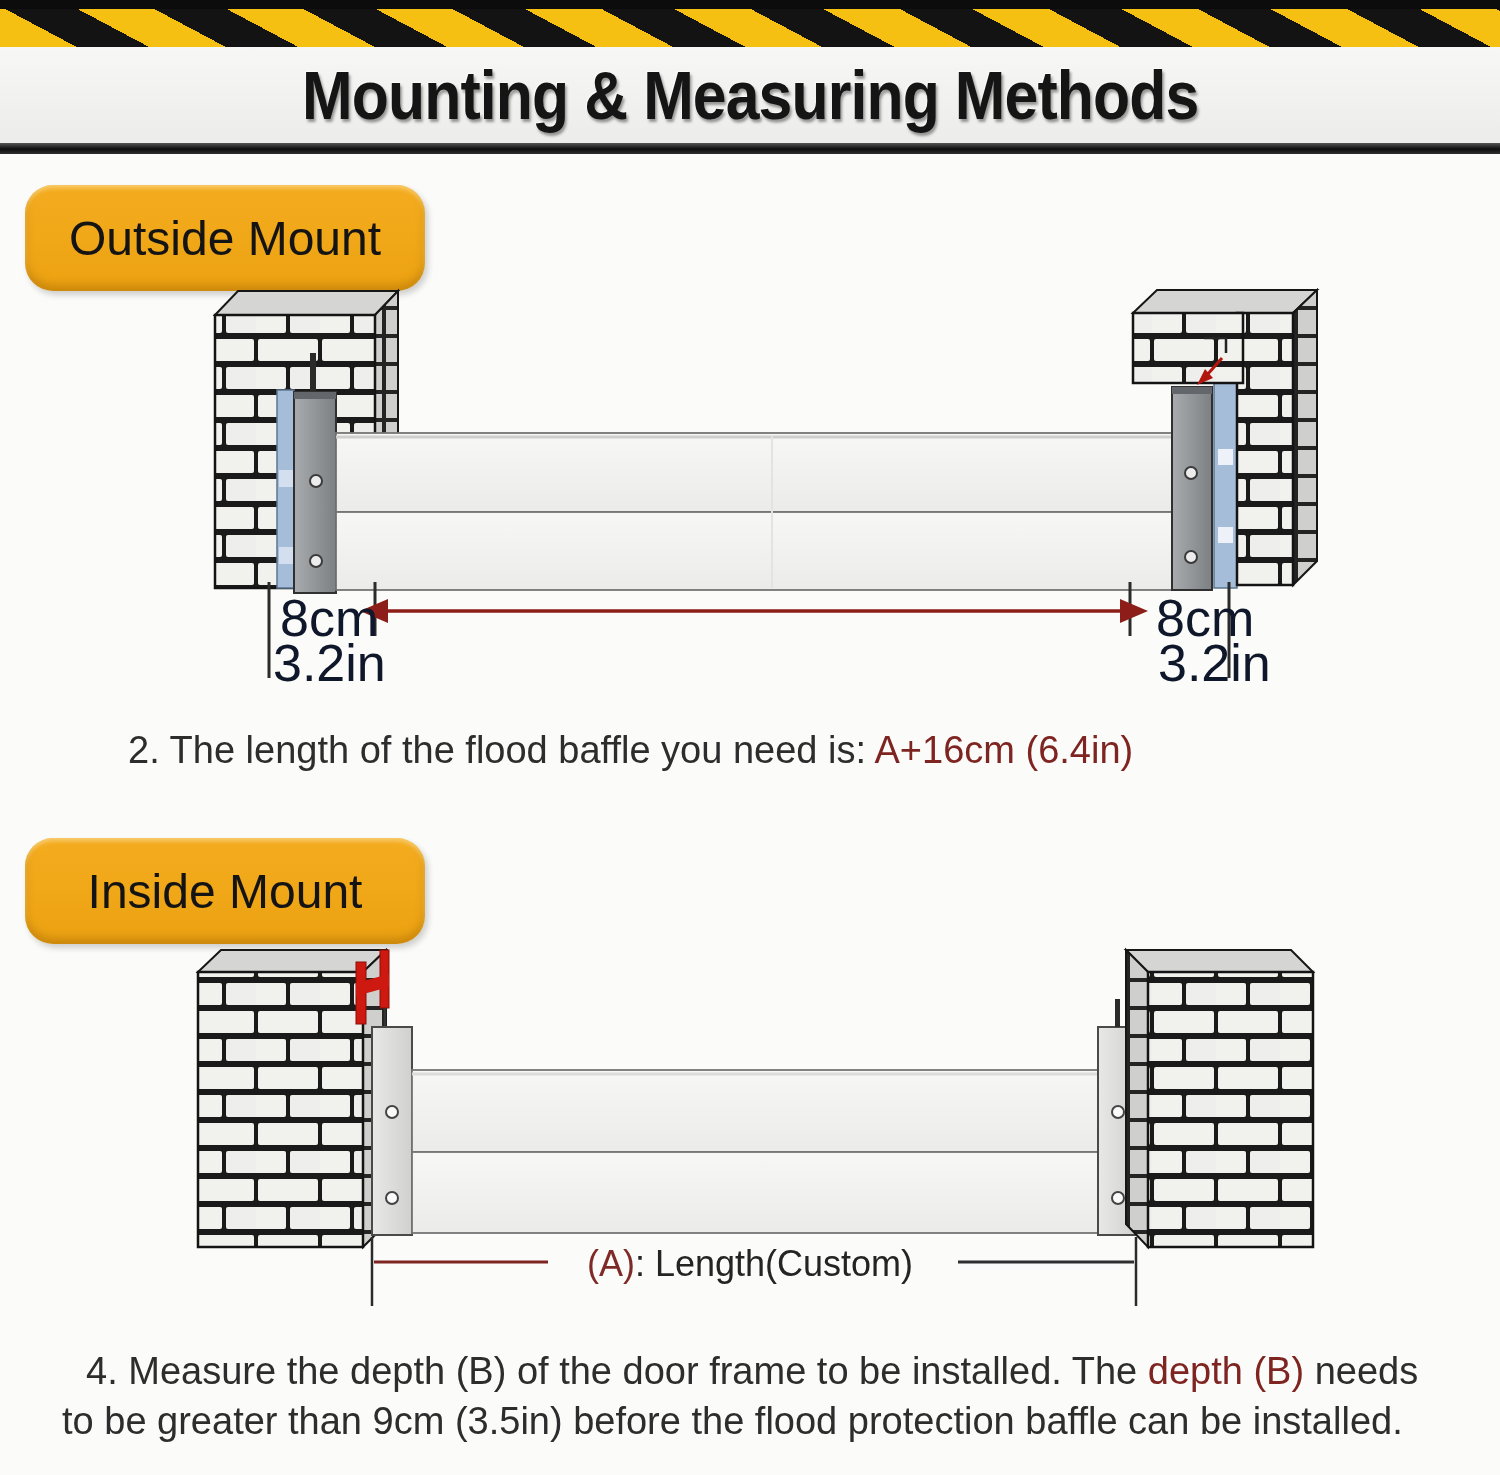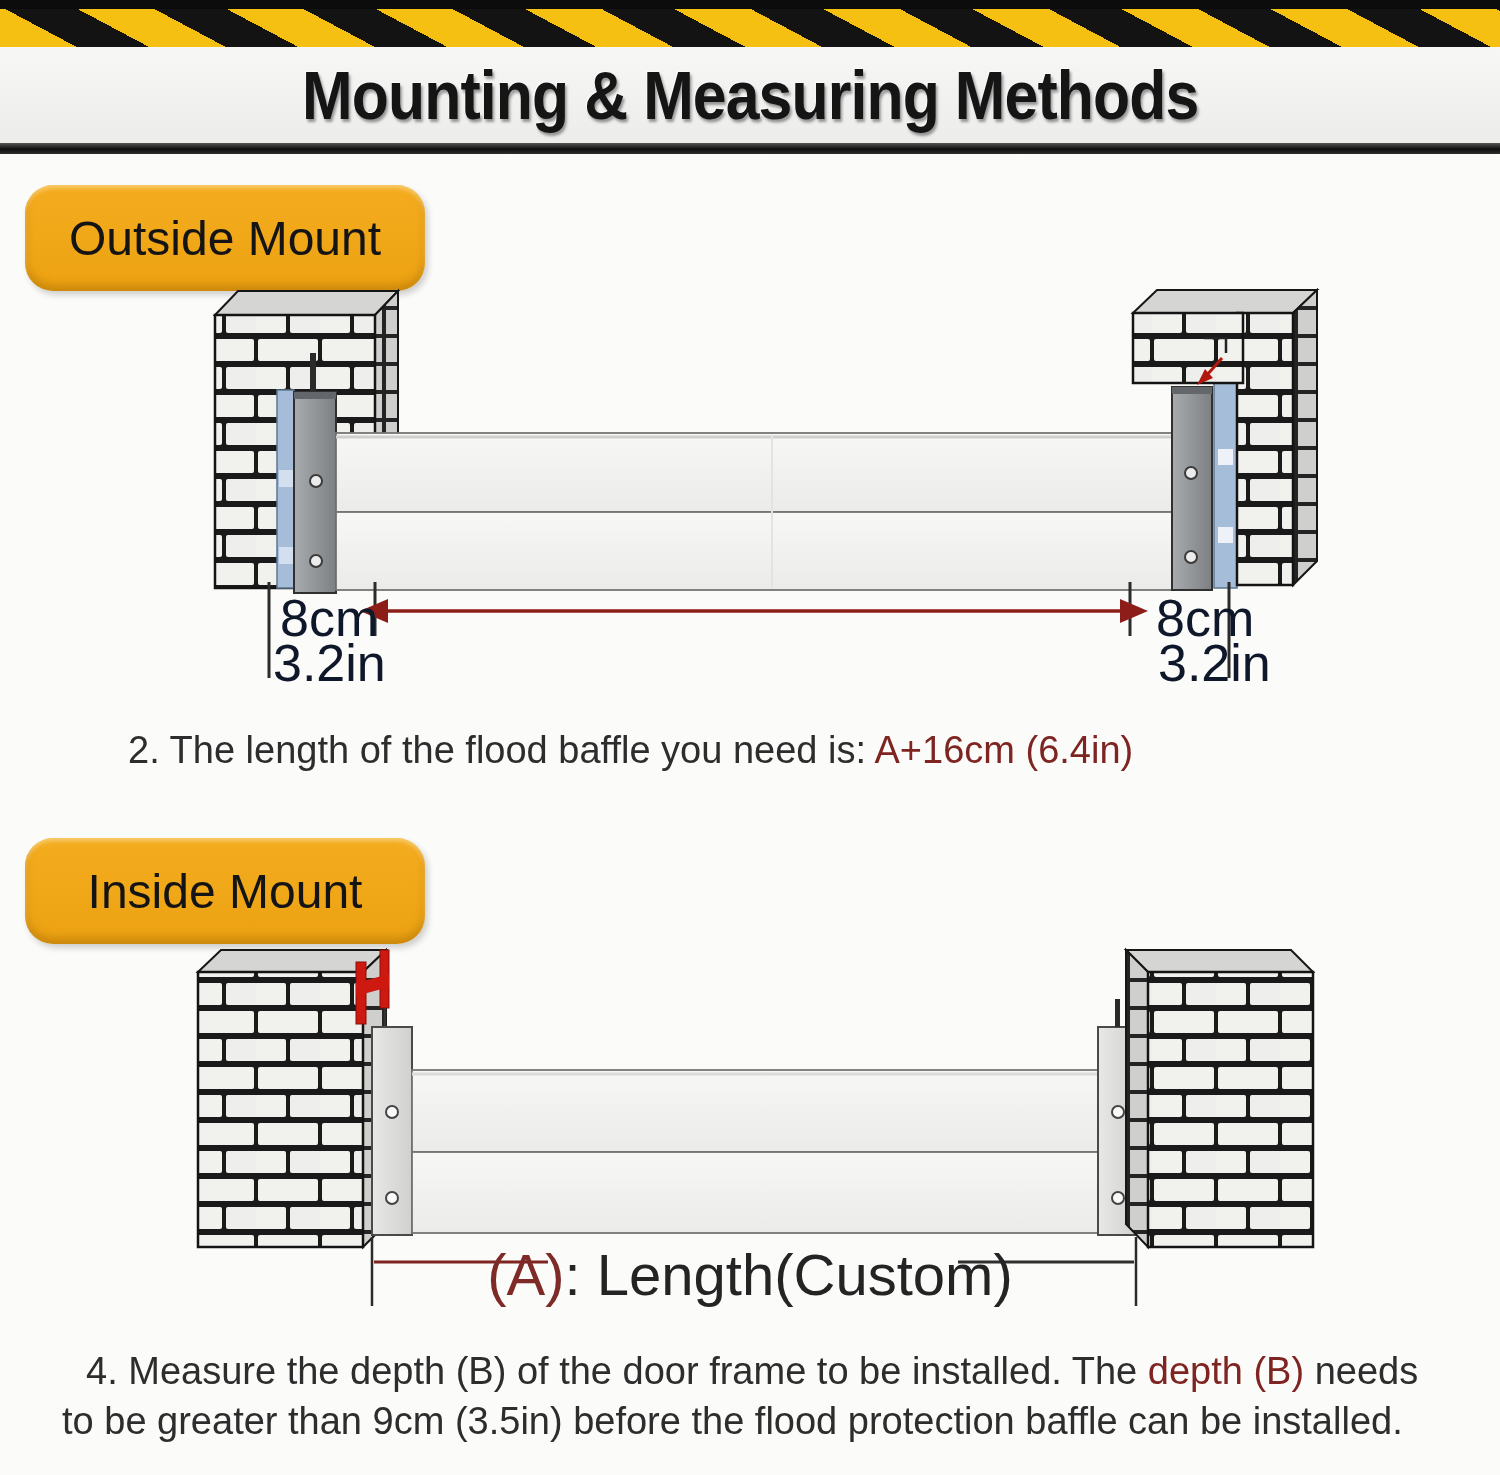--- a/index.html
+++ b/index.html
@@ -36,21 +36,21 @@
   .d2{top:940px;height:400px;}
 
   
   .lbl{position:absolute;font-size:52px;color:#0f172a;white-space:nowrap;line-height:1;}
   .span-label{position:absolute;left:506px;top:626px;font-size:41px;color:#3c3c3c;white-space:nowrap;line-height:1;}
   .a-red{color:#c3161c;font-weight:bold;font-size:48px;}
   .depth-row{position:absolute;left:396px;top:944px;font-size:44px;color:#533939;white-space:nowrap;line-height:1;}
   .depth-gt{font-size:58px;color:#6f6f6f;vertical-align:-5px;}
   .depth-val{font-size:51px;color:#8c1d18;}
   .len-label{position:absolute;top:1246px;left:0;width:100%;text-align:center;
-        font-size:58px;color:#242424;white-space:nowrap;line-height:1;}
+        font-size:36px;color:#242424;white-space:nowrap;line-height:1;}
   .len-a{color:#7e2a26;}
 
   
   .steps{position:absolute;color:#2d2d2d;font-size:38px;line-height:1.22;}
   .steps1{left:128px;top:727px;}
   .steps2{left:62px;top:1331px;}
   .step-line{white-space:nowrap;}
   .steps1 .step-line + .step-line{margin-top:14px;}
   .steps2 .l1{padding-left:14px;}
   .steps2 .l2{padding-left:24px;margin-top:17px;}

